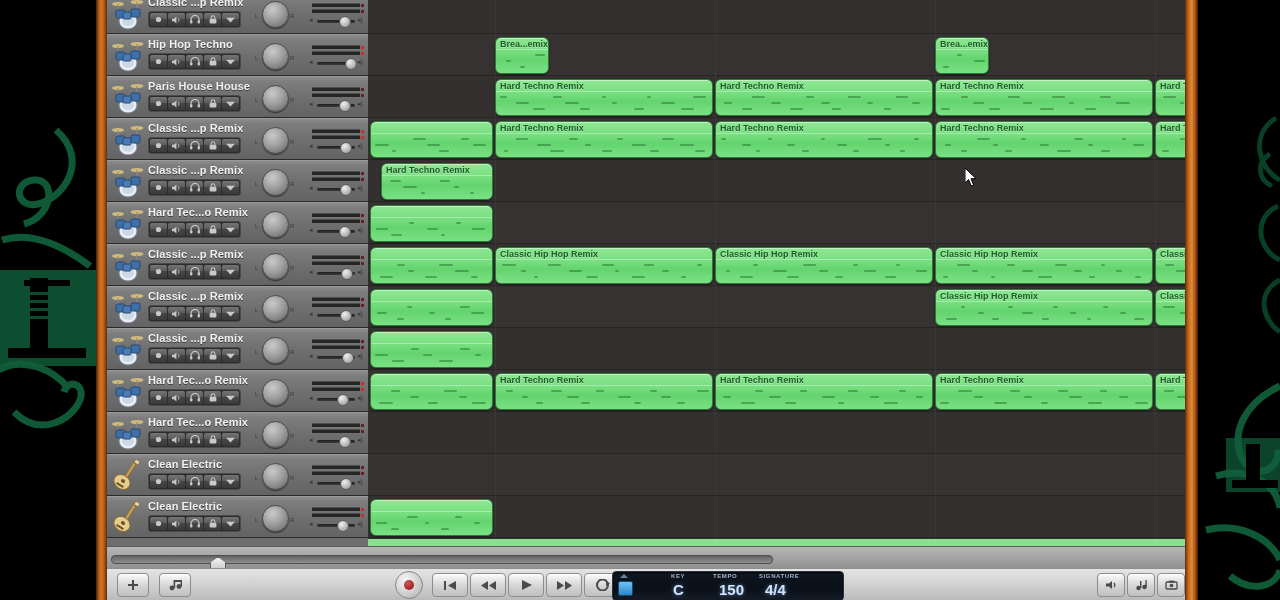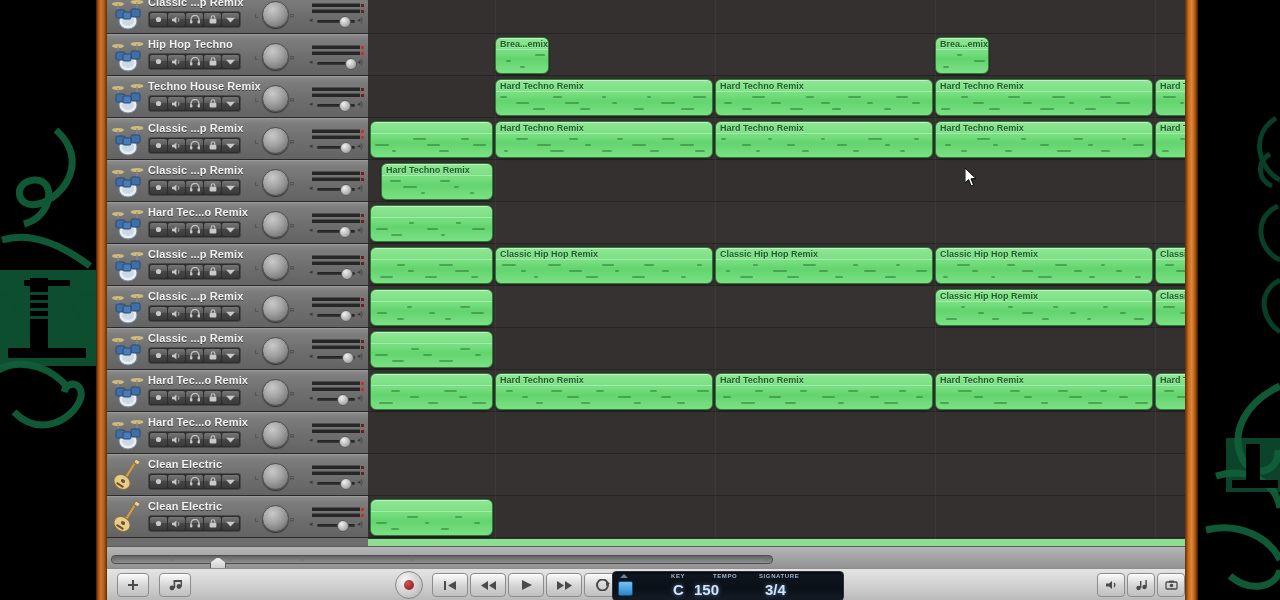--- a/index.html
+++ b/index.html
@@ -758,21 +758,21 @@
     <ellipse cx="25" cy="5" rx="6.5" ry="2" fill="#d8c37a" opacity=".9"></ellipse>
     <rect x="5.4" y="7" width="1.2" height="9" fill="#8a8a8a"></rect>
     <rect x="24.4" y="5" width="1.2" height="10" fill="#8a8a8a"></rect>
     <ellipse cx="16" cy="24" rx="9" ry="8" fill="#e8eef5" stroke="#7d8b99" stroke-width="1"></ellipse>
     <ellipse cx="16" cy="24" rx="6" ry="5" fill="#ccd8e4"></ellipse>
     <rect x="4" y="13" width="9" height="8" rx="1.6" fill="#3f6fa8" stroke="#28486e" stroke-width="1"></rect>
     <rect x="19" y="12" width="9" height="8" rx="1.6" fill="#3f6fa8" stroke="#28486e" stroke-width="1"></rect>
     <rect x="11" y="15" width="8" height="7" rx="1.4" fill="#4a7cb8" stroke="#28486e" stroke-width="1"></rect>
   </svg>
             </div>
-            <div class="tname">Techno House Remix</div>
+            <div class="tname">Paris House House</div>
             <div class="btnrow">
               <div class="tbtn">
                 <svg width="7" height="7" viewBox="0 0 7 7">
                   <circle cx="3.5" cy="3.5" r="2.6" fill="#c9c9c9"></circle>
                 </svg>
               </div>
               <div class="tbtn">
                 <svg width="10" height="8" viewBox="0 0 10 8">
                   <polygon points="0,2.8 2,2.8 4.4,0.6 4.4,7.4 2,5.2 0,5.2" fill="#c9c9c9"></polygon>
                   <path d="M6.2 2.3 a2.3 2.3 0 0 1 0 3.4" fill="none" stroke="#c9c9c9" stroke-width=".9"></path>
@@ -1490,22 +1490,22 @@
         </svg>
       </div>
 
       <div id="lcd">
         <div class="lcdtri"></div>
         <div class="lcdmode"></div>
         <div class="lcdhdr" style="left:58px;">KEY</div>
         <div class="lcdhdr" style="left:100px;">TEMPO</div>
         <div class="lcdhdr" style="left:146px;">SIGNATURE</div>
         <div class="lcdval" style="left:60px;">C</div>
-        <div class="lcdval" style="left:81px;">150</div>
-        <div class="lcdval" style="left:152px;">3/4</div>
+        <div class="lcdval" style="left:106px;">150</div>
+        <div class="lcdval" style="left:152px;">4/4</div>
       </div>
 
       <div class="tbtn2" style="left:990px;width:26px;">
         <svg width="13" height="10" viewBox="0 0 13 10">
           <polygon points="1,3.5 4,3.5 7,1 7,9 4,6.5 1,6.5" fill="#4a4a4a"></polygon>
           <path d="M9 3 a3 3 0 0 1 0 4" fill="none" stroke="#4a4a4a" stroke-width="1.2"></path>
         </svg>
       </div>
       <div class="tbtn2" style="left:1020px;width:26px;">
         <svg width="12" height="11" viewBox="0 0 12 11">

